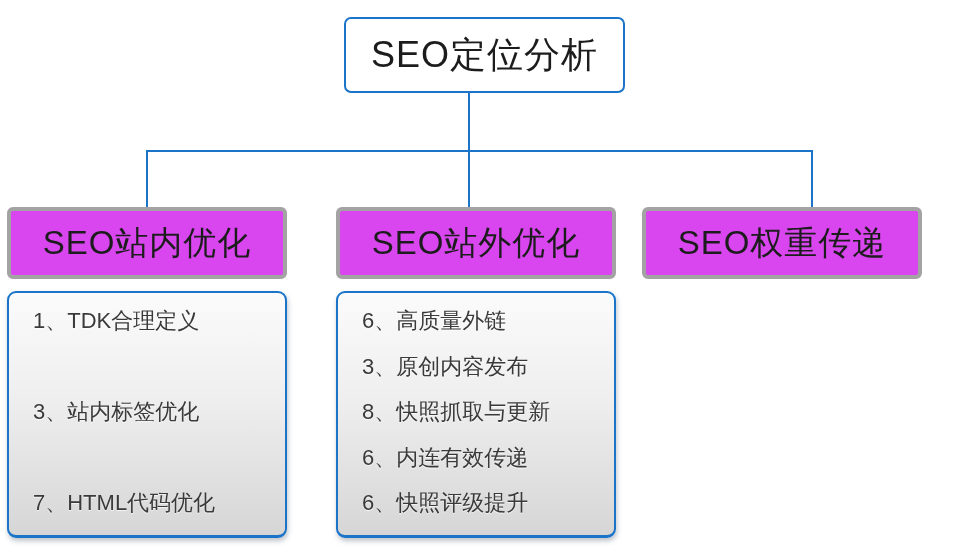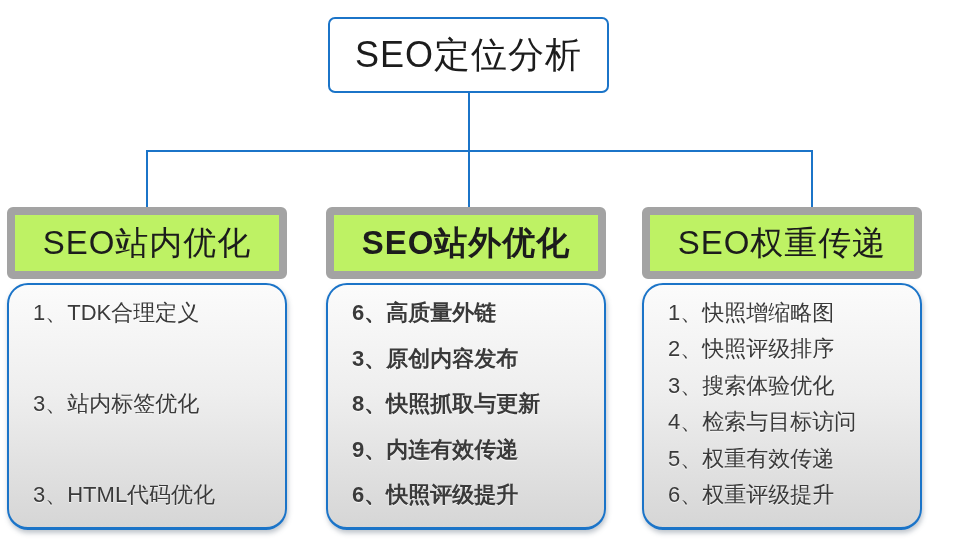--- a/index.html
+++ b/index.html
@@ -11,21 +11,21 @@
   .canvas {
     position: relative;
     width: 960px;
     height: 550px;
     background: #ffffff;
     overflow: hidden;
   }
   
   .root-box {
     position: absolute;
-    left: 328px;
+    left: 344px;
     top: 17px;
     width: 281px;
     height: 76px;
     box-sizing: border-box;
     background: #ffffff;
     border: 2px solid #1b74c8;
     border-radius: 7px;
     display: flex;
     align-items: center;
     justify-content: center;
@@ -46,42 +46,42 @@
   
   .column {
     position: absolute;
     top: 207px;
     width: 280px;
   }
   .col-header {
     box-sizing: border-box;
     width: 280px;
     height: 72px;
-    background: #bef264;
-    border: 8px solid #a3a3a3;
+    background: #d946ef;
+    border: 4px solid #a3a3a3;
     border-radius: 6px;
     display: flex;
     align-items: center;
     justify-content: center;
   }
   .col-header span {
     font-size: 33px;
     color: #1c1c1c;
     letter-spacing: 1px;
     white-space: nowrap;
   }
   .col-panel {
     box-sizing: border-box;
-    margin-top: 4px;
+    margin-top: 12px;
     width: 280px;
     height: 247px;
     background: linear-gradient(180deg, #fbfbfb 0%, #eeeeee 45%, #d6d6d6 100%);
     border: 2px solid #1b74c8;
     border-bottom-width: 3px;
-    border-radius: 21px;
+    border-radius: 9px;
     box-shadow: 1px 3px 5px rgba(110, 125, 140, 0.45);
     display: flex;
     flex-direction: column;
     justify-content: space-between;
     padding: 13px 10px 17px 24px;
   }
   .col-panel .item {
     font-size: 22px;
     color: #3a3a3a;
     white-space: nowrap;
@@ -103,44 +103,36 @@
   <div class="connector v" style="left:468px; top:150px; height:57px;"></div>
   <div class="connector v" style="left:811px; top:150px; height:57px;"></div>
 
   <div class="column" style="left:7px;">
     <div class="col-header">
       <span>SEO站内优化</span>
     </div>
     <div class="col-panel">
       <div class="item">1、TDK合理定义</div>
       <div class="item">3、站内标签优化</div>
-      <div class="item">3、HTML代码优化</div>
+      <div class="item">7、HTML代码优化</div>
     </div>
   </div>
 
-  <div class="column" style="left:326px;font-weight:bold;">
+  <div class="column" style="left:336px;">
     <div class="col-header">
       <span>SEO站外优化</span>
     </div>
     <div class="col-panel">
       <div class="item">6、高质量外链</div>
       <div class="item">3、原创内容发布</div>
       <div class="item">8、快照抓取与更新</div>
-      <div class="item">9、内连有效传递</div>
+      <div class="item">6、内连有效传递</div>
       <div class="item">6、快照评级提升</div>
     </div>
   </div>
 
   <div class="column" style="left:642px;">
     <div class="col-header">
       <span>SEO权重传递</span>
     </div>
-    <div class="col-panel">
-      <div class="item">1、快照增缩略图</div>
-      <div class="item">2、快照评级排序</div>
-      <div class="item">3、搜索体验优化</div>
-      <div class="item">4、检索与目标访问</div>
-      <div class="item">5、权重有效传递</div>
-      <div class="item">6、权重评级提升</div>
-    </div>
   </div>
 
 </div>
 
 </body></html>

